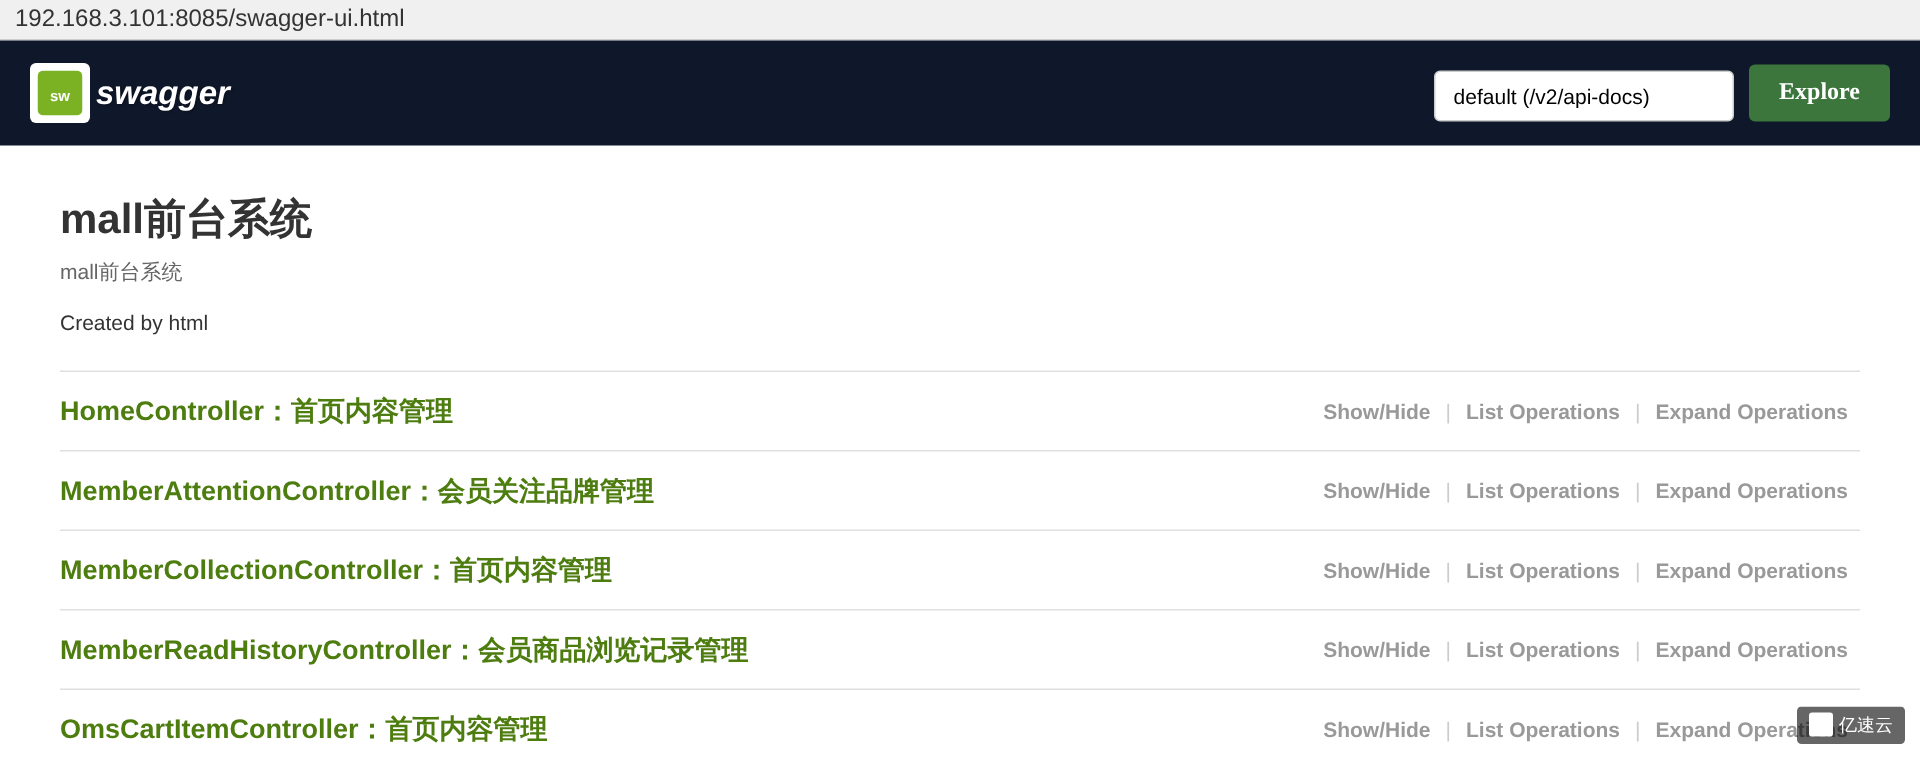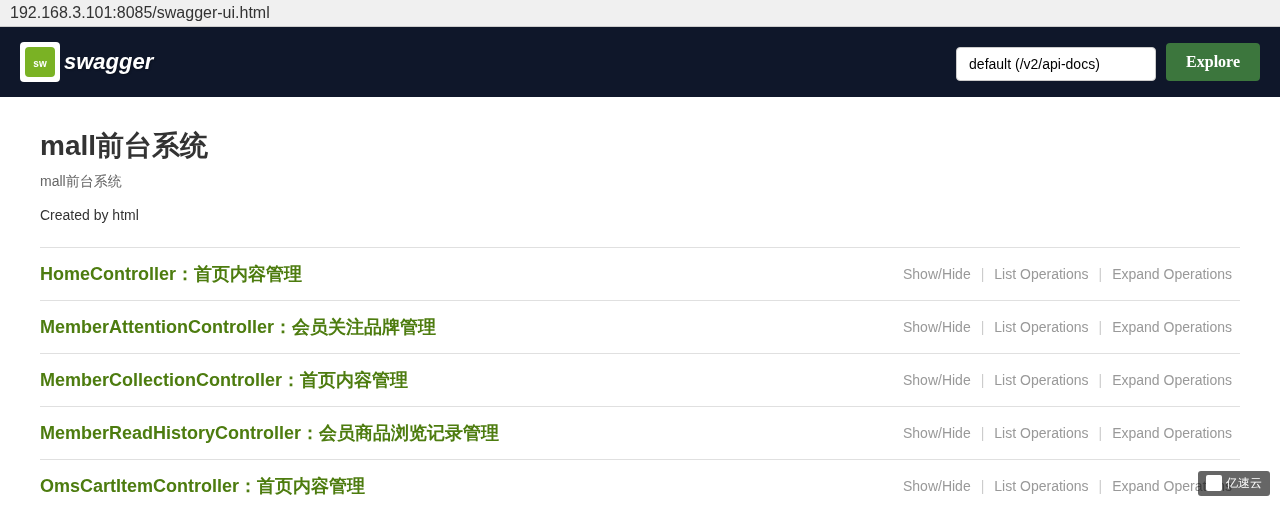--- a/index.html
+++ b/index.html
@@ -138,20 +138,21 @@
       gap: 0;
       color: #999;
       font-size: 14px;
     }
 
     .action-link {
       color: #999;
       text-decoration: none;
       cursor: pointer;
       padding: 2px 8px;
+      font-weight: bold;
     }
 
     .action-separator {
       color: #ccc;
       margin: 0 2px;
     }
 
     
     .watermark {
       position: fixed;

